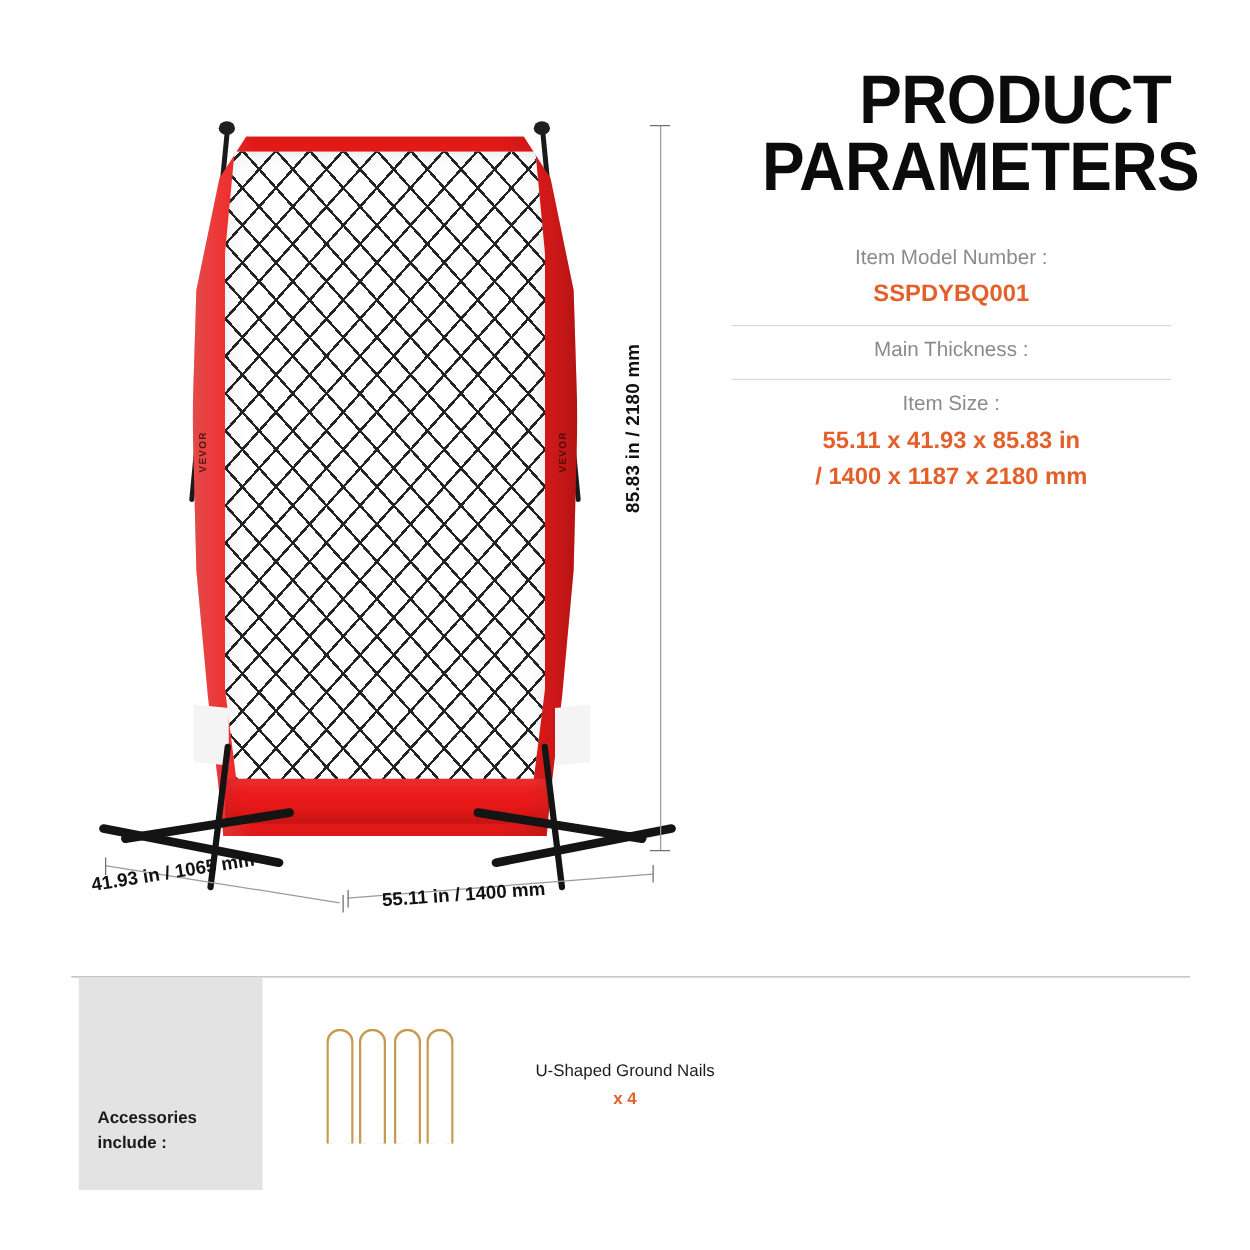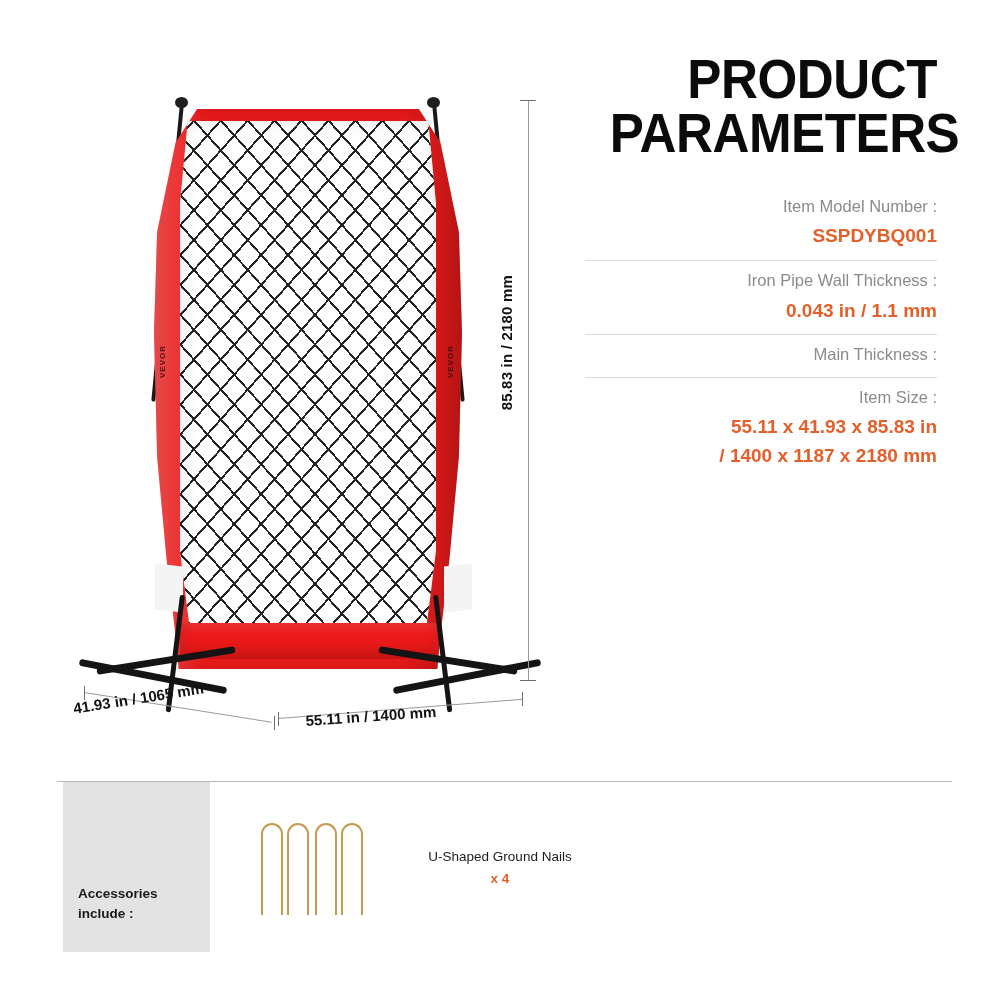--- a/index.html
+++ b/index.html
@@ -107,21 +107,21 @@
   .dim-depth { left:72px; top:700px; transform:rotate(-9deg); transform-origin:left top; }
   .dim-width { left:305px; top:712px; transform:rotate(-4deg); transform-origin:left top; }
 
   
   .params { position:absolute; left:585px; top:52px; width:352px; text-align:right; }
   .params h1 {
     font-family:"Liberation Sans Narrow","Liberation Sans",sans-serif;
     font-size:55px; line-height:.99; font-weight:700; color:#0b0b0b;
     letter-spacing:-.5px; transform:scaleX(.93); transform-origin:right center;
   }
-  .spec-list { margin-top:26px; }
+  .spec-list { margin-top:26px;text-align:center; }
   .spec-row { padding:7px 0 9px; border-bottom:1px solid #d9d9d9; }
   .spec-row:last-child { border-bottom:none; }
   .spec-label { font-size:16.5px; color:#8b8b8b; font-weight:400; line-height:1.55; }
   .spec-value { font-size:19px; color:#e4602b; font-weight:700; line-height:1.5; margin-top:3px; }
   .spec-value .l2 { display:block; }
 
   
   .acc-divider { position:absolute; left:57px; top:781px; width:895px; height:1px; background:#b6b6b6; }
   .acc-panel { position:absolute; left:63px; top:782px; width:147px; height:170px; background:#e3e3e3; }
   .acc-title { position:absolute; left:78px; top:852px; font-size:13.5px; font-weight:700; color:#1a1a1a; line-height:1.45;margin-top:32px; }
@@ -221,24 +221,20 @@
   <div class="params">
     <h1>
       <span>PRODUCT</span><br>
       <span>PARAMETERS</span>
     </h1>
 
     <div class="spec-list">
       <div class="spec-row">
         <div class="spec-label">Item Model Number :</div>
         <div class="spec-value">SSPDYBQ001</div>
-      </div>
-      <div class="spec-row">
-        <div class="spec-label">Iron Pipe Wall Thickness :</div>
-        <div class="spec-value">0.043 in / 1.1 mm</div>
       </div>
       <div class="spec-row">
         <div class="spec-label">Main Thickness :</div>
       </div>
       <div class="spec-row">
         <div class="spec-label">Item Size :</div>
         <div class="spec-value">
           <span class="l2">55.11 x 41.93 x 85.83 in</span>
           <span class="l2">/ 1400 x 1187 x 2180 mm</span>
         </div>

